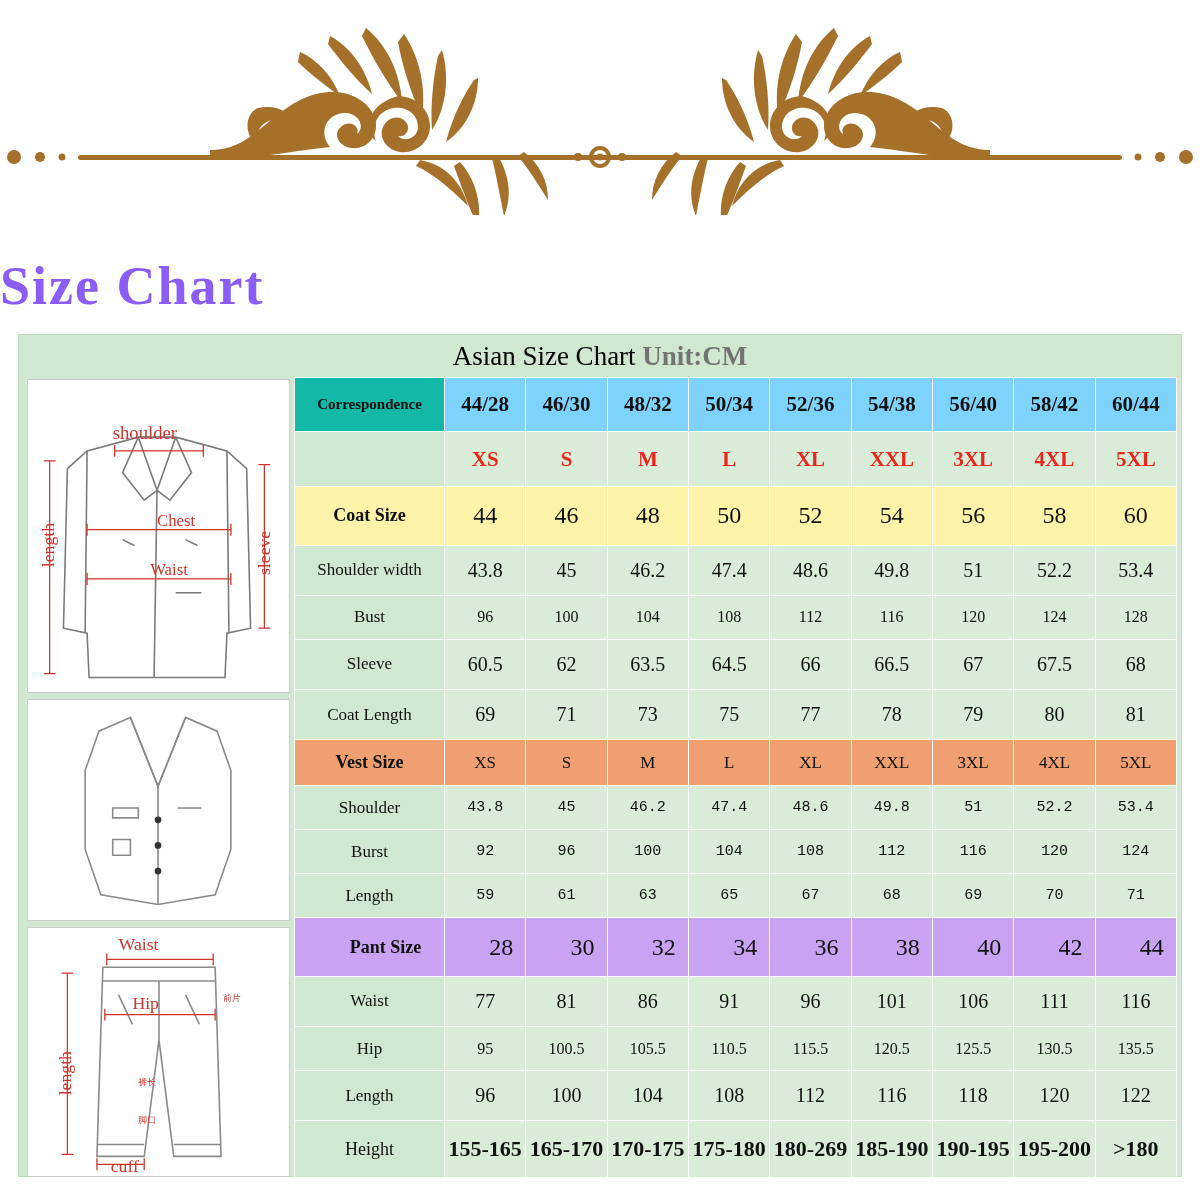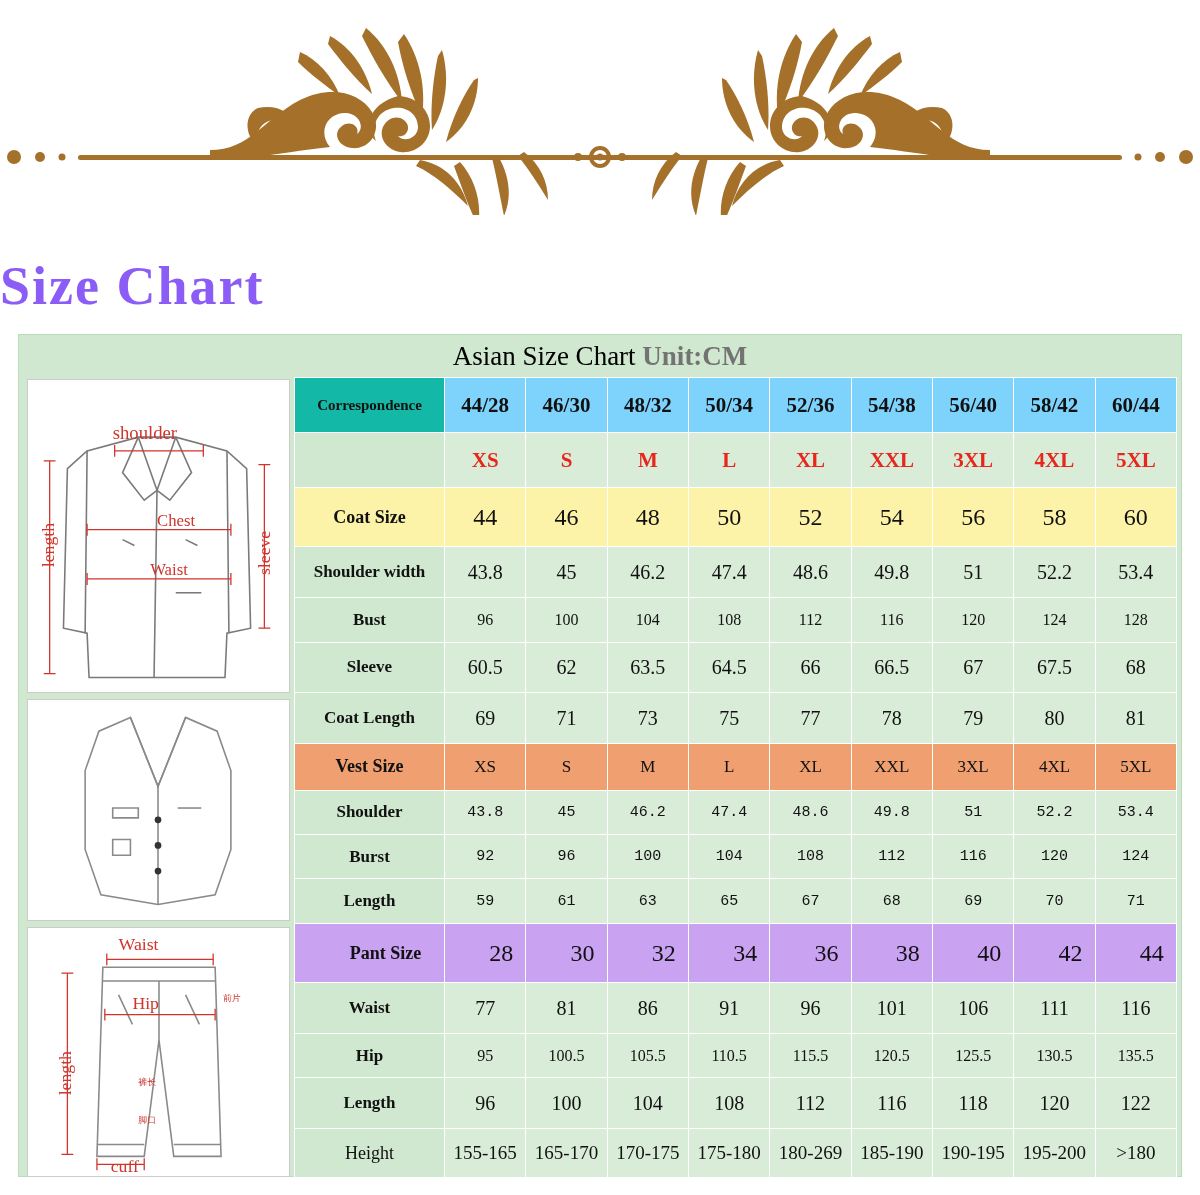--- a/index.html
+++ b/index.html
@@ -52,21 +52,21 @@
   .tbl-col{flex:1;padding:0 4px 0 0;box-sizing:border-box;}
   table{border-collapse:collapse;width:100%;height:100%;table-layout:fixed;}
   td,th{
     border:1px solid #ffffff;
     text-align:center;vertical-align:middle;
     font-family:"Liberation Serif", serif;
     color:#111;
     padding:0;
   }
   .rowhead{
-    background:#cfe8cf;font-weight:bold;font-size:17px;width:150px;
+    background:#cfe8cf;font-weight:normal;font-size:17px;width:150px;
   }
   .cell{background:#d8ecd8;font-size:20px;}
   .cell.sm{font-size:16px;}
 
   tr.corr td{background:#7dd3fc;font-weight:bold;font-size:21px;}
   tr.corr td.rowhead{background:#14b8a6;font-size:15px;font-weight:bold;}
 
   tr.sizes td{background:#d8ecd8;color:#e8261c;font-weight:bold;font-size:21px;}
   tr.sizes td.rowhead{background:#cfe8cf;}
 
@@ -75,21 +75,21 @@
 
   tr.vest-size td{background:#f0a070;font-size:17px;font-family:Liberation Serif, serif;}
   tr.vest-size td.rowhead{background:#f0a070;font-weight:bold;font-size:18px;}
 
   tr.pant-size td{background:#c9a3f2;font-size:24px;font-weight:500;padding-left:32px;}
   tr.pant-size td.rowhead{background:#c9a3f2;font-weight:bold;font-size:18px;}
 
   tr.mono td{font-family:"Liberation Mono", monospace;font-size:15px;}
   tr.mono td.rowhead{font-family:"Liberation Serif",serif;font-size:17px;}
 
-  tr.tall td{font-size:19px;font-weight:normal;}
+  tr.tall td{font-size:22px;font-weight:bold;}
   tr.tall td.rowhead{font-size:18px;font-weight:normal;}
 </style>
 </head>
 <body>
 
 <div class="page">
 
   <div class="ornament">
     <svg width="1200" height="215" viewBox="0 0 1200 215" xmlns="http://www.w3.org/2000/svg">
       <g fill="#a4702a">

